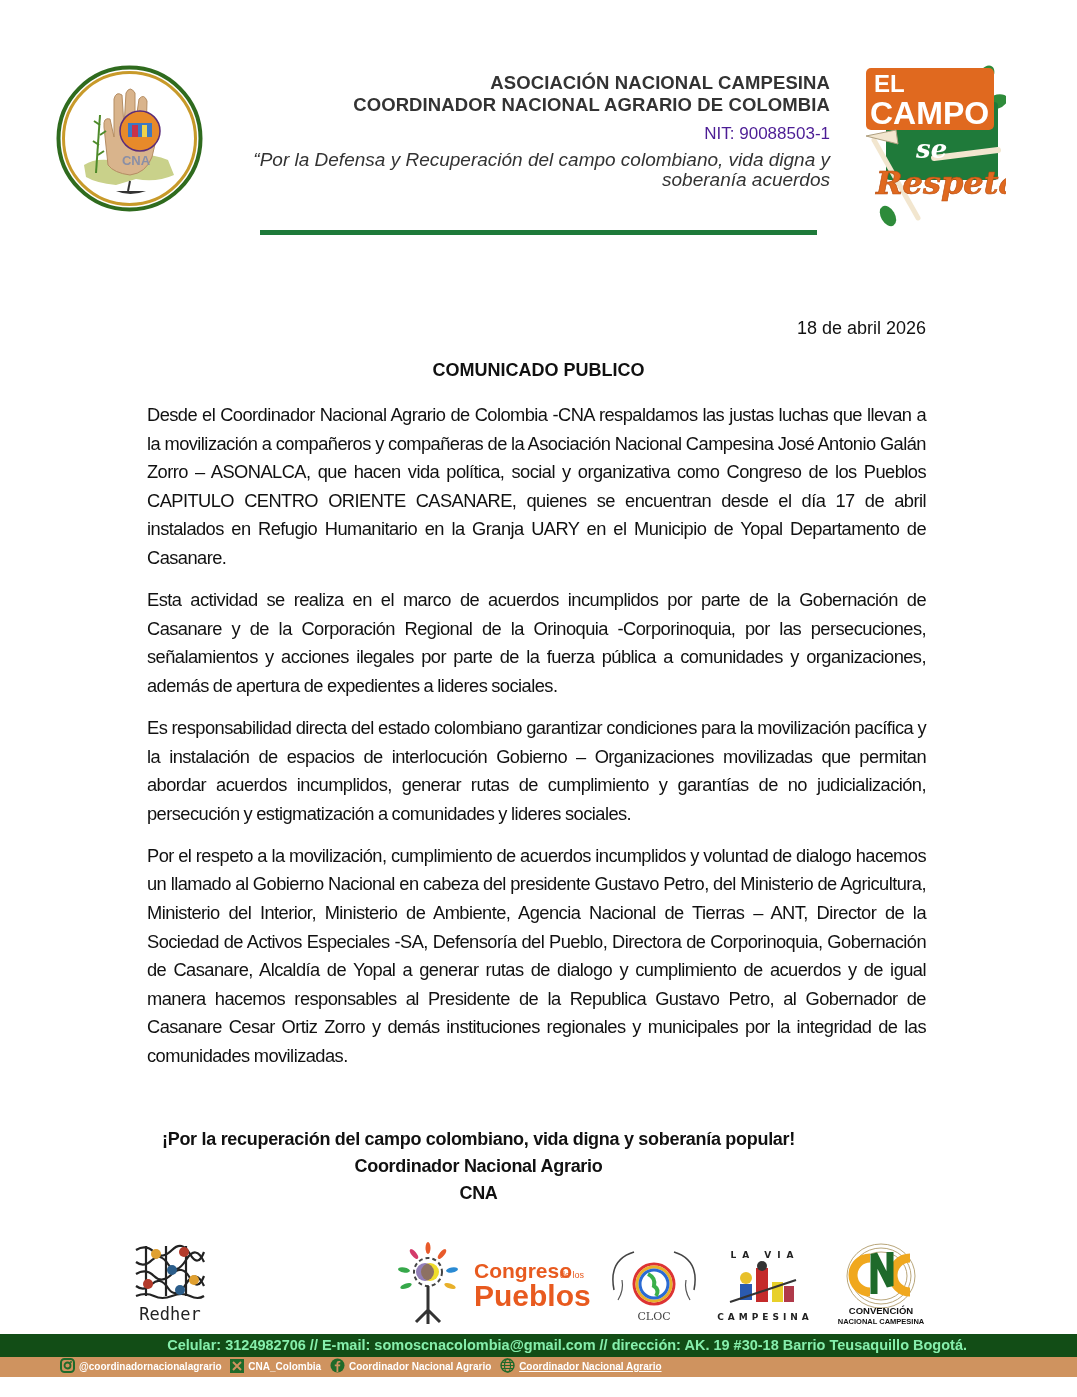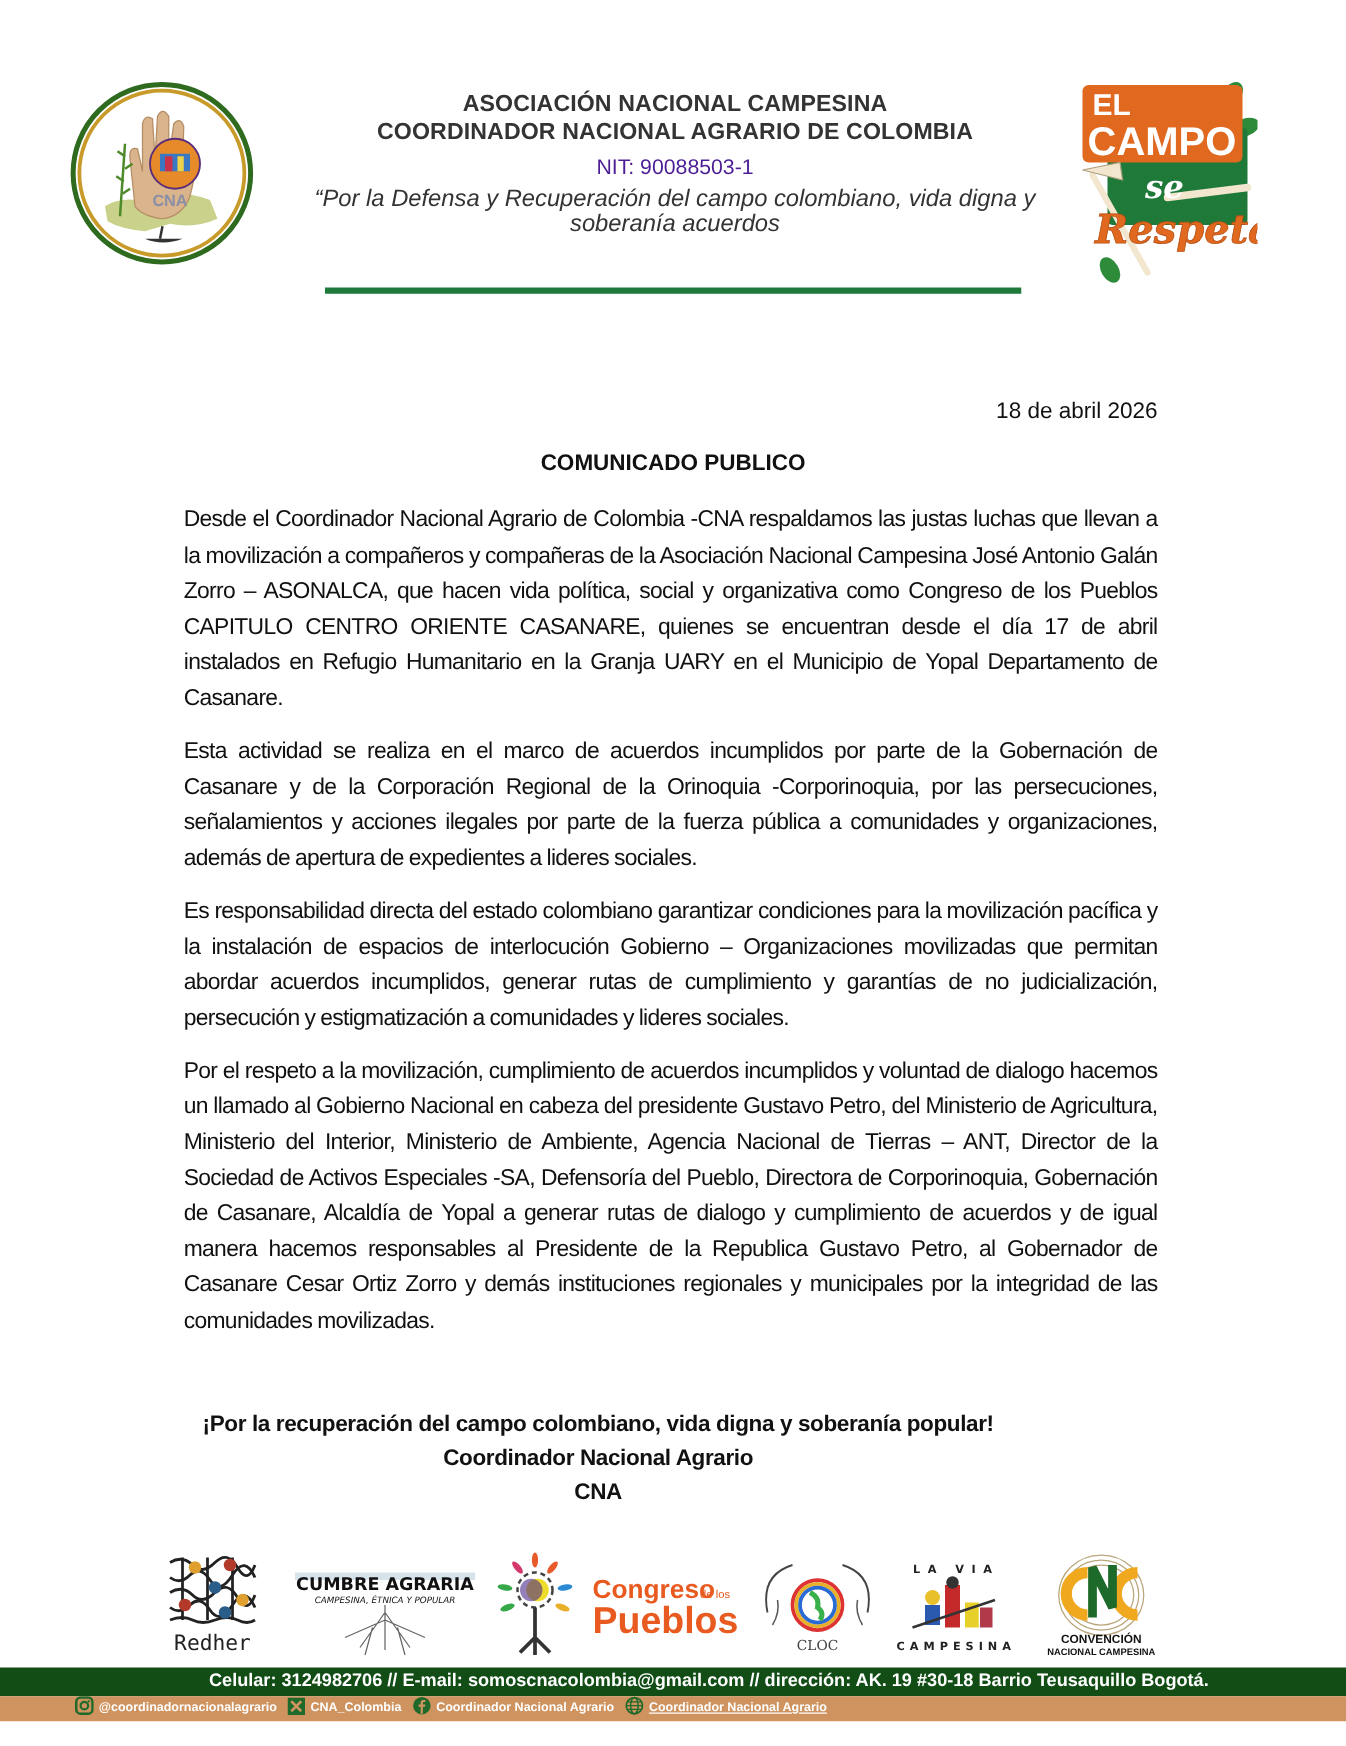--- a/index.html
+++ b/index.html
@@ -2,40 +2,40 @@
 <html><head>
 <meta charset="utf-8">
 <style>
   * { box-sizing: border-box; margin: 0; padding: 0; }
   html, body { width: 1077px; height: 1397px; background: #ffffff; overflow: hidden; }
   body { position: relative; font-family: "Liberation Sans", sans-serif; color: #111; }
 
   
   .logo-left { position: absolute; left: 56px; top: 65px; width: 147px; height: 147px; }
   .logo-right { position: absolute; left: 856px; top: 58px; width: 150px; height: 170px; }
-  .header-text { position: absolute; left: 250px; top: 72px; width: 580px; text-align: center; }
+  .header-text { position: absolute; left: 250px; top: 72px; width: 580px; text-align: right; }
   .org1, .org2 { font-weight: bold; font-size: 18.5px; color: #333; line-height: 22px; letter-spacing: 0.1px; }
   .nit { font-size: 17px; color: #4c1d95; margin-top: 8px; line-height: 20px; }
   .motto { font-style: italic; font-size: 19px; color: #333; line-height: 20px; margin-top: 6px; }
   .header-rule { position: absolute; left: 260px; top: 230px; width: 557px; height: 5px; background: #1e7a3a; }
 
   
   .date { position: absolute; right: 151px; top: 318px; font-size: 18px; font-family: "Liberation Sans Narrow", "Liberation Sans", sans-serif; }
   .title { position: absolute; left: 0; width: 1077px; top: 360px; text-align: center; font-weight: bold; font-size: 18px; }
   .content { position: absolute; left: 147px; width: 779px; top: 401px; }
   .para { font-size: 18.3px; line-height: 28.6px; text-align: justify; letter-spacing: -0.55px; word-spacing: -0.5px; margin-bottom: 13.5px; }
 
   .closing { position: absolute; left: 0; width: 957px; top: 1126px; text-align: center; font-weight: bold; font-size: 18px; line-height: 27px; letter-spacing: -0.3px; }
 
   
   .partners { position: absolute; left: 0; top: 1240px; width: 1077px; height: 88px; }
   .partner { position: absolute; top: 0; height: 88px; }
 
   
-  .foot-green { position: absolute; left: 0; top: 1334px; width: 1077px; height: 23px; background: #124d16; color: #ffffff; font-weight: bold; font-size: 14.5px; text-align: right; padding-right: 110px; line-height: 23px; }
+  .foot-green { position: absolute; left: 0; top: 1334px; width: 1077px; height: 23px; background: #124d16; color: #86efac; font-weight: bold; font-size: 14.5px; text-align: right; padding-right: 110px; line-height: 23px; }
   .foot-orange { position: absolute; left: 0; top: 1357px; width: 1077px; height: 20px; background: #cf935f; color: #fff; font-weight: bold; font-size: 10px; line-height: 20px; padding-left: 60px; white-space: nowrap; }
   .foot-orange .icon { display: inline-block; vertical-align: -3px; margin-right: 4px; }
   .foot-orange .seg { margin-right: 6px; }
   .foot-orange .link { text-decoration: underline; }
 </style>
 </head>
 <body>
 
 <div class="logo-left">
   <svg width="147" height="147" viewBox="0 0 147 147">
@@ -123,30 +123,20 @@
       <circle cx="28" cy="14" r="5" fill="#e0a030"></circle>
       <circle cx="56" cy="12" r="5" fill="#b33a2a"></circle>
       <circle cx="44" cy="30" r="5" fill="#2b5d8a"></circle>
       <circle cx="20" cy="44" r="5" fill="#b33a2a"></circle>
       <circle cx="66" cy="40" r="5" fill="#e0a030"></circle>
       <circle cx="52" cy="50" r="5" fill="#2b5d8a"></circle>
       <text x="42" y="80" font-family="DejaVu Sans Mono, monospace" font-size="17" fill="#222" text-anchor="middle">Redher</text>
     </svg>
   </div>
 
-  <div class="partner" style="left:232px;width:152px">
-    <svg width="152" height="88" viewBox="0 0 152 88">
-      <rect x="4" y="18" width="144" height="6" fill="#d7e3ea"></rect>
-      <text x="76" y="32" font-family="DejaVu Sans, sans-serif" font-weight="bold" font-size="14" fill="#111" text-anchor="middle">CUMBRE AGRARIA</text>
-      <text x="76" y="42" font-family="DejaVu Sans, sans-serif" font-style="italic" font-size="7" fill="#111" text-anchor="middle">CAMPESINA, ÉTNICA Y POPULAR</text>
-      <g stroke="#666" stroke-width="1" fill="none">
-        <path d="M76 44 L76 80 M76 50 L56 78 M76 50 L96 78 M76 56 L44 70 M76 56 L108 70 M66 62 L60 84 M86 62 L92 84"></path>
-      </g>
-    </svg>
-  </div>
 
   <div class="partner" style="left:394px;width:196px">
     <svg width="196" height="88" viewBox="0 0 196 88">
       <g>
         <ellipse cx="34" cy="8" rx="2.5" ry="6" fill="#e85a2a"></ellipse>
         <ellipse cx="20" cy="14" rx="2.5" ry="6" transform="rotate(-40 20 14)" fill="#d33a6a"></ellipse>
         <ellipse cx="48" cy="14" rx="2.5" ry="6" transform="rotate(40 48 14)" fill="#e85a2a"></ellipse>
         <ellipse cx="10" cy="30" rx="2.5" ry="6" transform="rotate(-80 10 30)" fill="#36a84a"></ellipse>
         <ellipse cx="58" cy="30" rx="2.5" ry="6" transform="rotate(80 58 30)" fill="#2a8ad3"></ellipse>
         <ellipse cx="12" cy="46" rx="2.5" ry="6" transform="rotate(-110 12 46)" fill="#36a84a"></ellipse>

